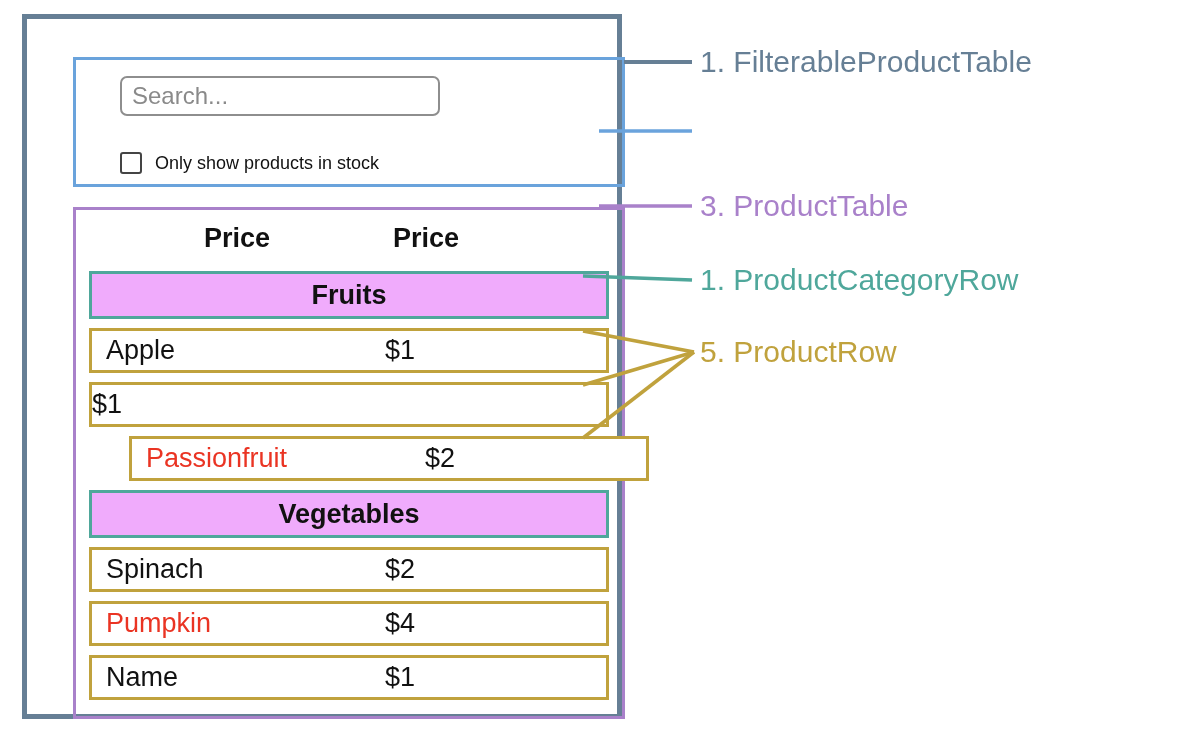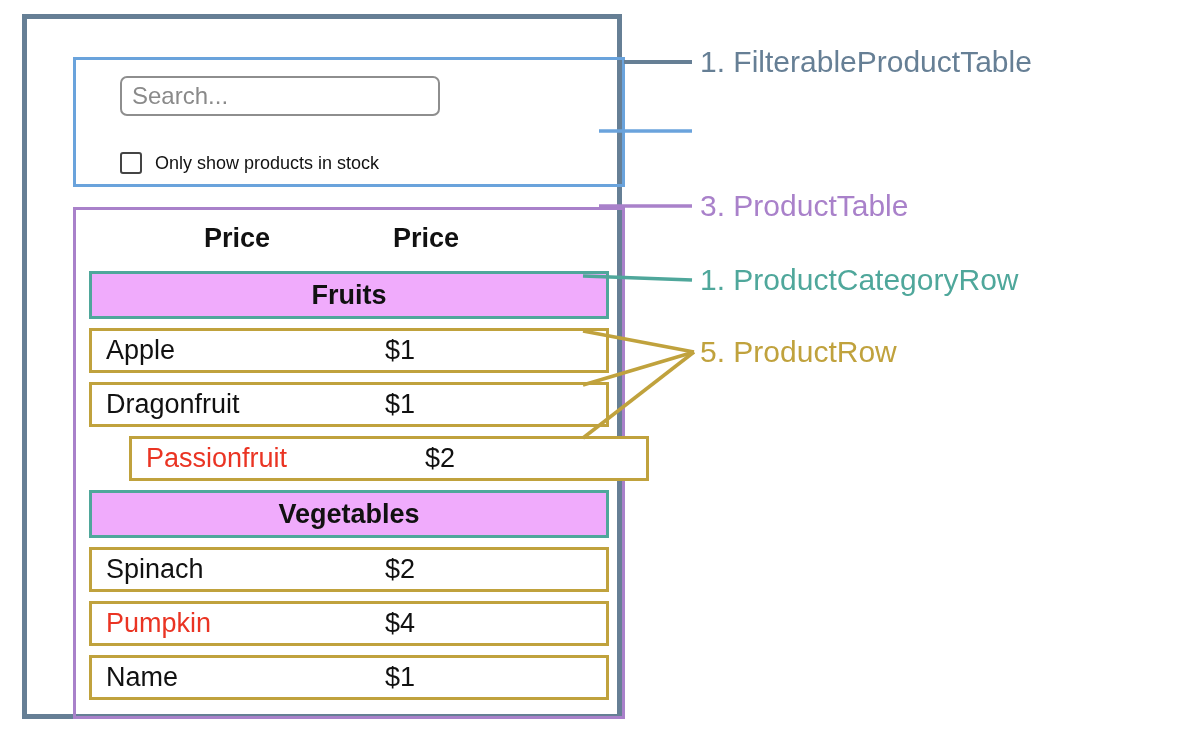--- a/index.html
+++ b/index.html
@@ -115,21 +115,20 @@
 
       <div class="category-row cat-fruits">
         <span>Fruits</span>
       </div>
 
       <div class="product-row row-apple">
         <span class="p-name">Apple</span>
         <span class="p-price">$1</span>
       </div>
       <div class="product-row row-dragonfruit">
-        <span class="p-name">Dragonfruit</span>
         <span class="p-price">$1</span>
       </div>
       <div class="product-row row-passion">
         <span class="p-name out-of-stock">Passionfruit</span>
         <span class="p-price">$2</span>
       </div>
 
       <div class="category-row cat-veg">
         <span>Vegetables</span>
       </div>

